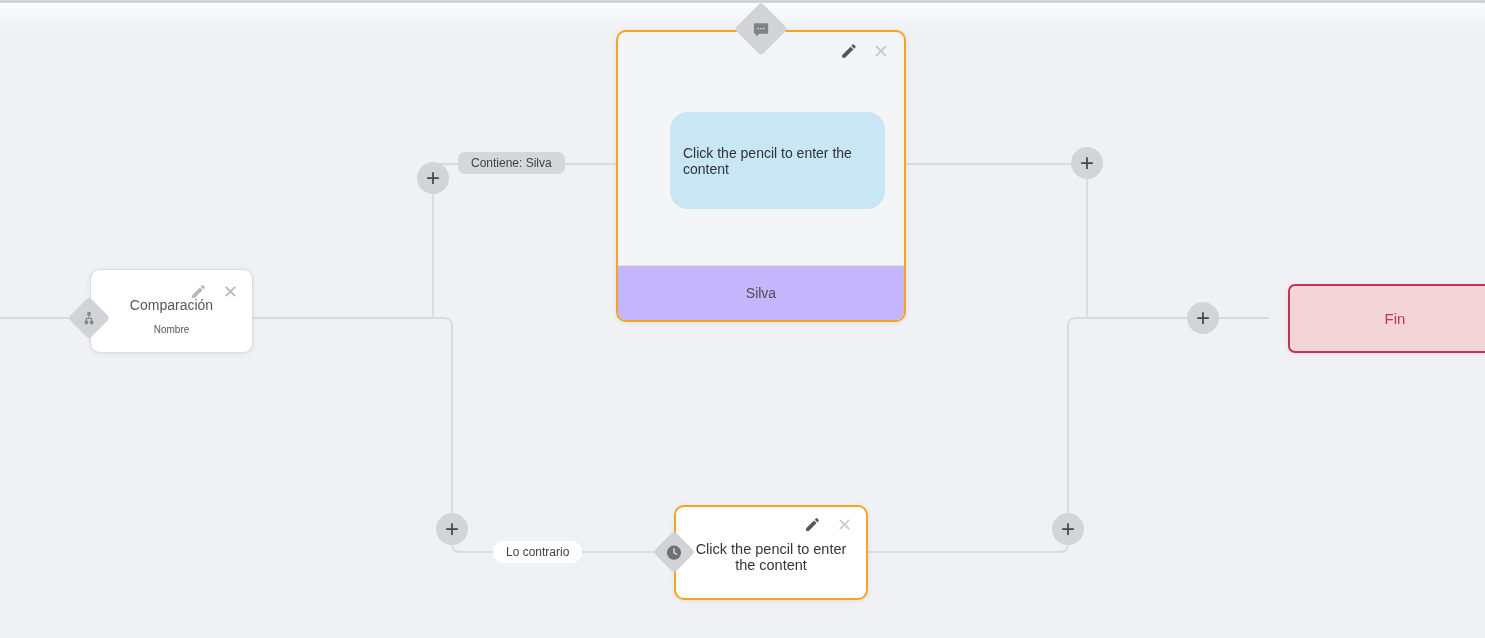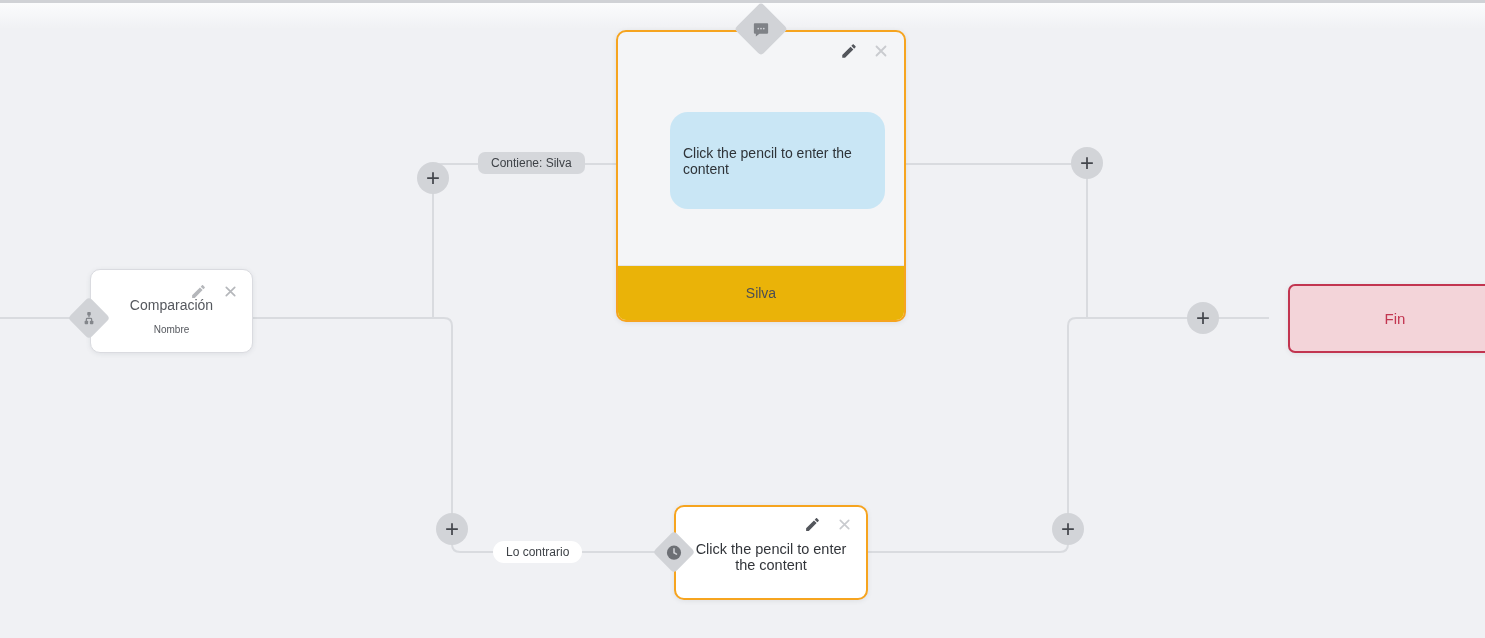--- a/index.html
+++ b/index.html
@@ -30,21 +30,21 @@
   .cmp-sub{margin-top:11px;text-align:center;font-size:10px;color:#55585e;}
 
   
   .node-message{left:616px;top:30px;width:290px;height:292px;background:#f4f5f7;border:2px solid #f6a41f;overflow:hidden;}
   .node-message .actions{top:10px;right:14px;}
   .pencil-dark{color:#53565c;}
   .close-light{color:#c9cbcf;}
   .bubble{position:absolute;left:52px;top:80px;width:215px;height:97px;background:#c9e6f5;border-radius:18px;
         display:flex;align-items:center;}
   .bubble span{padding:0 24px 0 13px;font-size:14px;line-height:16px;color:#2e3338;}
-  .msg-footer{position:absolute;left:0;right:0;bottom:0;height:54px;background:#eab308;border-top:1px solid #e4e5e8;
+  .msg-footer{position:absolute;left:0;right:0;bottom:0;height:54px;background:#c4b5fd;border-top:1px solid #e4e5e8;
         display:flex;align-items:center;justify-content:center;font-size:14px;color:#4b4e54;}
 
   
   .node-delay{left:674px;top:505px;width:194px;height:95px;background:#fff;border:2px solid #f6a41f;}
   .node-delay .actions{top:8px;right:13px;}
   .delay-text{margin:34px 10px 0;text-align:center;font-size:14.5px;line-height:16px;color:#32353a;}
 
   
   .node-end{left:1268px;top:284px;width:214px;height:69px;background:#f3d4d9;border:2px solid #c23550;border-radius:7px;
         display:flex;align-items:center;justify-content:center;font-size:15px;color:#c23550;margin-left:20px;}
@@ -63,21 +63,21 @@
 
   <svg class="wires" width="1485" height="638">
     <path d="M 0 318 H 74"></path>
     <path d="M 253 318 H 444 Q 452 318 452 326 V 544 Q 452 552 460 552 H 660"></path>
     <path d="M 433 318 V 172 Q 433 164 441 164 H 617"></path>
     <path d="M 905 164 H 1087"></path>
     <path d="M 1087 164 V 317"></path>
     <path d="M 867 552 H 1060 Q 1068 552 1068 544 V 326 Q 1068 318 1076 318 H 1269"></path>
   </svg>
 
-  <div class="edge-label gray" style="left:458px;top:152px;margin-left:20px;">Contiene: Silva</div>
+  <div class="edge-label gray" style="left:458px;top:152px;">Contiene: Silva</div>
   <div class="edge-label white" style="left:493px;top:541px;">Lo contrario</div>
 
   <div class="plus" style="left:417px;top:162px;">+</div>
   <div class="plus" style="left:436px;top:513px;">+</div>
   <div class="plus" style="left:1071px;top:147px;">+</div>
   <div class="plus" style="left:1052px;top:513px;">+</div>
   <div class="plus" style="left:1187px;top:302px;">+</div>
 
   <div class="node node-comparison">
     <div class="actions">

